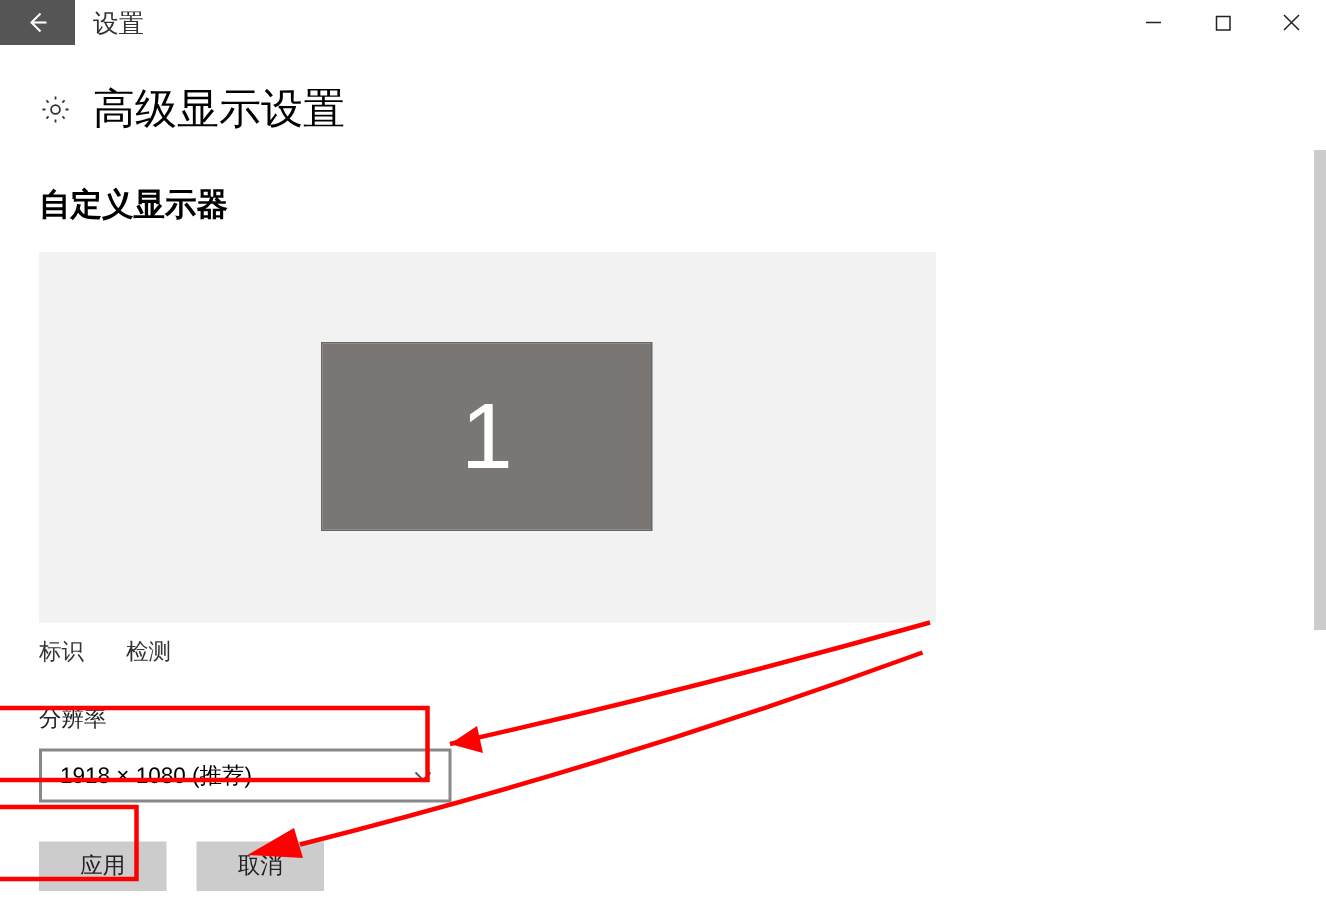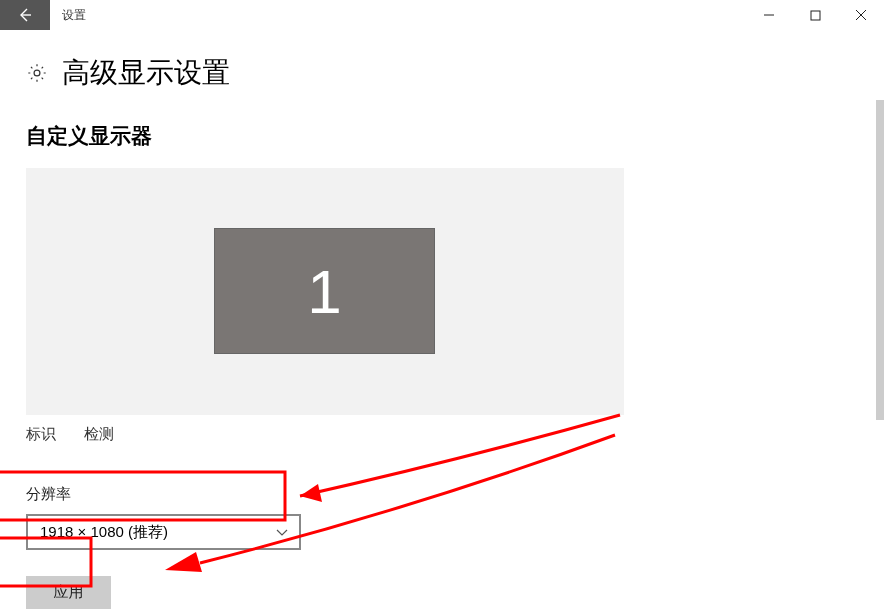--- a/index.html
+++ b/index.html
@@ -2,21 +2,21 @@
 <html><head>
 <meta charset="utf-8">
 <style>
   * { box-sizing: border-box; margin: 0; padding: 0; font-family: "Microsoft YaHei", "Segoe UI", sans-serif; }
   html, body { width: 884px; height: 616px; background: #fff; overflow: hidden; }
 
   
   .titlebar { height: 30px; display: flex; align-items: stretch; }
   .back-btn { width: 50px; background: #555; display: flex; align-items: center; justify-content: center; }
   .back-btn svg { stroke: #fff; }
-  .app-title { flex: 0 0 auto; display: flex; align-items: center; padding-left: 12px; font-size: 12px; color: #333; font-family: Liberation Serif, serif; }
+  .app-title { flex: 0 0 auto; display: flex; align-items: center; padding-left: 12px; font-size: 17px; color: #333; font-family: Liberation Serif, serif; }
   .tb-spacer { flex: 1; }
   .win-controls { display: flex; }
   .win-btn { width: 46px; display: flex; align-items: center; justify-content: center; }
   .win-btn svg { stroke: #222; fill: none; }
 
   
   .content { position: relative; padding: 24px 26px 1px 26px; height: calc(616px - 30px); overflow-y: auto; }
   .page-header { display: flex; align-items: center; gap: 14px; margin-bottom: 30px; }
   .gear { width: 22px; height: 22px; }
   .page-title { font-size: 28px; font-weight: 300; color: #000; }
@@ -24,21 +24,21 @@
   .section-title { font-size: 21px; font-weight: 700; margin-bottom: 18px; color: #000; }
 
   .monitor-canvas { width: 598px; height: 247px; background: #f2f2f2; position: relative; }
   .monitor { position: absolute; left: 189px; top: 61px; width: 219px; height: 124px; background: #7a7674;
              display: flex; align-items: center; justify-content: center;
              color: #fff; font-size: 62px; font-weight: 100; outline: 1px solid #666; }
 
   .links-row { margin-top: 10px; display: flex; gap: 28px; font-size: 15px; color: #333; }
   .links-row span { cursor: default; }
 
-  .field-label { margin-top: 41px; font-size: 15px; color: #222; }
+  .field-label { margin-top: 26px; font-size: 15px; color: #222; }
 
   .dropdown { margin-top: 10px; width: 275px; height: 36px; border: 2px solid #888; background: #fff;
               display: flex; align-items: center; justify-content: space-between; padding: 0 10px 0 12px;
               font-size: 15px; color: #000; }
   .dropdown .chev { width: 14px; height: 14px; }
 
   .button-row { margin-top: 26px; display: flex; gap: 20px; }
   .btn { width: 85px; height: 33px; background: #ccc; border: none; font-size: 15px; color: #222;
          display: flex; align-items: center; justify-content: center; }
 
@@ -104,20 +104,21 @@
 
   <div class="dropdown">
     <span>1918 × 1080 (推荐)</span>
     <svg class="chev" viewBox="0 0 14 14" fill="none" stroke="#555" stroke-width="1.2">
       <path d="M2 5 L7 10 L12 5"></path>
     </svg>
   </div>
 
   <div class="button-row">
     <button class="btn">应用</button>
+    <button class="btn">取消</button>
   </div>
 
   <div class="sbar"></div>
 
   <svg class="anno" width="858" height="586" viewBox="0 0 858 586">
 
     <rect x="-5" y="442" width="290" height="48" fill="none" stroke="#ff0000" stroke-width="3"></rect>
 
     <rect x="-7" y="508" width="98" height="48" fill="none" stroke="#ff0000" stroke-width="3"></rect>
 

